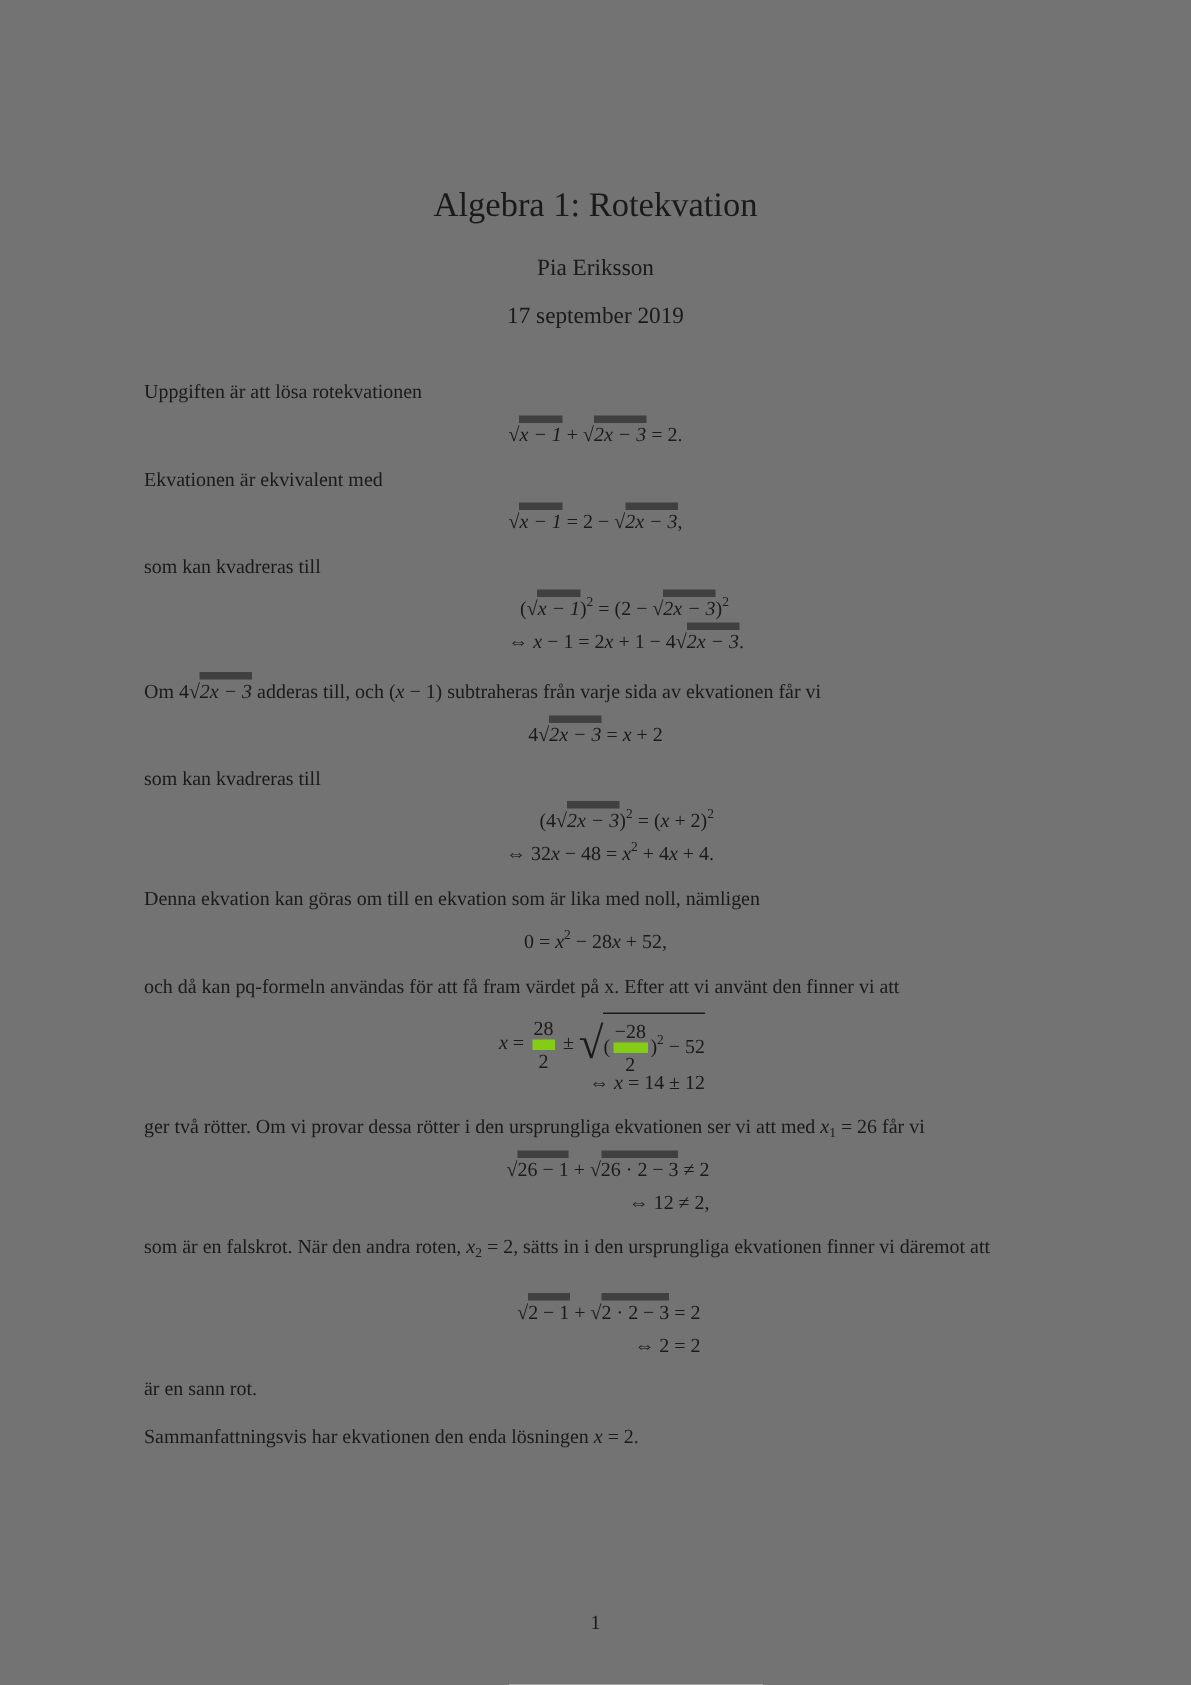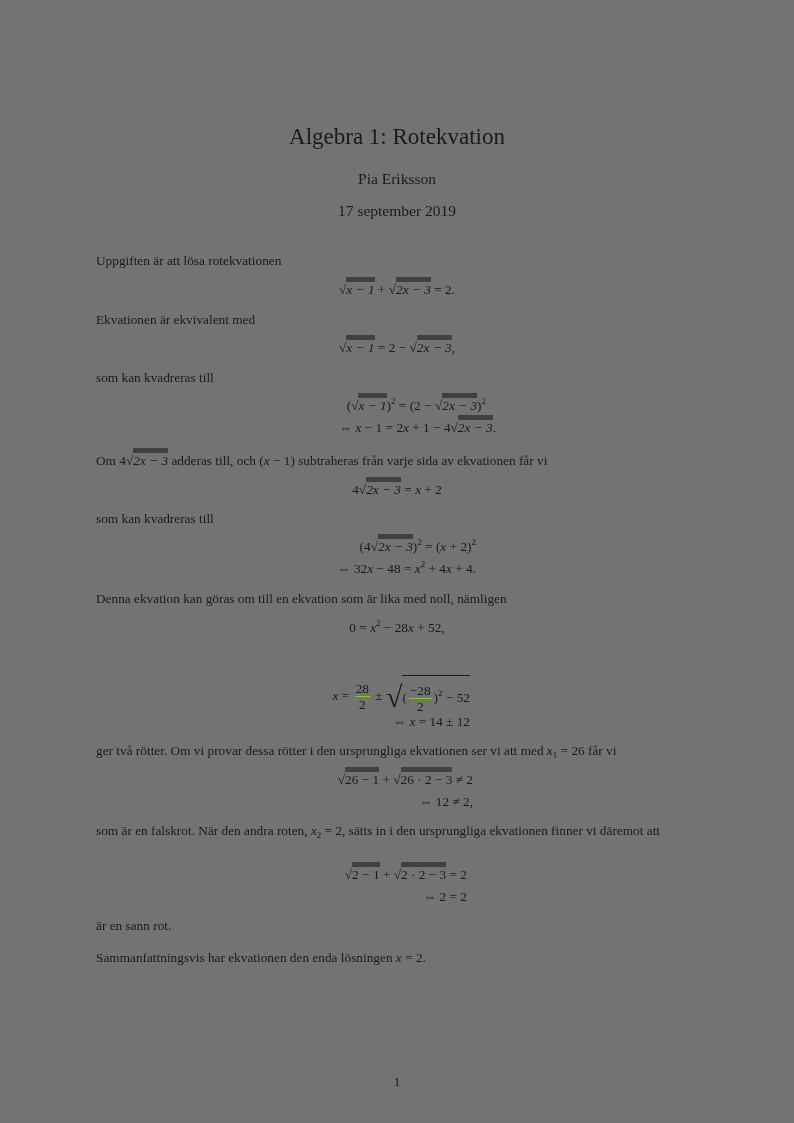--- a/index.html
+++ b/index.html
@@ -19,21 +19,21 @@
   .eq i, .p i { font-style: italic; }
   .ctr { left: 0; width: 794px; text-align: center; }
   .rt { text-align: right; }
   .sq { display: inline-block; position: relative; }
   .sq .rad { font-style: normal; }
   .sq .ov { border-top: 5px solid #404040; padding-top: 0px; }
   sup { font-size: 9px; vertical-align: 6px; line-height: 0; }
   sub { font-size: 9px; vertical-align: -3px; line-height: 0; }
   .frac { display: inline-block; vertical-align: middle; text-align: center; margin: 0 2px; }
   .frac > span { display: block; line-height: 15px; }
-  .frac .num { border-bottom: 1px solid #84cc16; padding: 0 1px; }
+  .frac .num { border-bottom: 7px solid #84cc16; padding: 0 1px; }
   .bigsqrt { display: inline-block; vertical-align: middle; position: relative; }
   .bigsqrt .rad { font-size: 30px; line-height: 30px; vertical-align: middle; font-style: normal; }
   .bigsqrt .inner { display: inline-block; border-top: 1px solid #1a1a1a; vertical-align: middle; padding-top: 2px; }
   .pagenum { position: absolute; left: 0; width: 794px; top: 1074px; text-align: center;
              font-family: "Liberation Serif", serif; font-size: 13.3px; }
 </style>
 </head>
 <body>
 
 <div class="page">
@@ -79,20 +79,21 @@
   <div class="eq rt" style="top:561px; left:290px; width:186px;">
     <span>⇔ </span><span>32</span><i>x</i><span> − 48 = </span><i>x</i><sup>2</sup><span> + 4</span><i>x</i><span> + 4.</span>
   </div>
 
   <div class="p" style="top:591px;">Denna ekvation kan göras om till en ekvation som är lika med noll, nämligen</div>
 
   <div class="eq ctr" style="top:620px;">
     <span>0 = </span><i>x</i><sup>2</sup><span> − 28</span><i>x</i><span> + 52,</span>
   </div>
 
+  <div class="p" style="top:650px; width:620px;">och då kan pq-formeln användas för att få fram värdet på x. Efter att vi använt den finner vi att</div>
 
   <div class="eq rt" style="top:675px; left:300px; width:170px; line-height:40px;">
     <i>x</i><span> = </span><span class="frac"><span class="num">28</span><span>2</span></span><span> ± </span><span class="bigsqrt"><span class="rad">√</span><span class="inner"><span>(</span><span class="frac"><span class="num">−28</span><span>2</span></span><span>)</span><sup>2</sup><span> − 52</span></span></span>
   </div>
   <div class="eq rt" style="top:714px; left:300px; width:170px;">
     <span>⇔ </span><i>x</i><span> = 14 ± 12</span>
   </div>
 
   <div class="p" style="top:743px; width:620px;">
     <span>ger två rötter. Om vi provar dessa rötter i den ursprungliga ekvationen ser vi att med </span><i>x</i><sub>1</sub><span> = 26 får vi</span>

